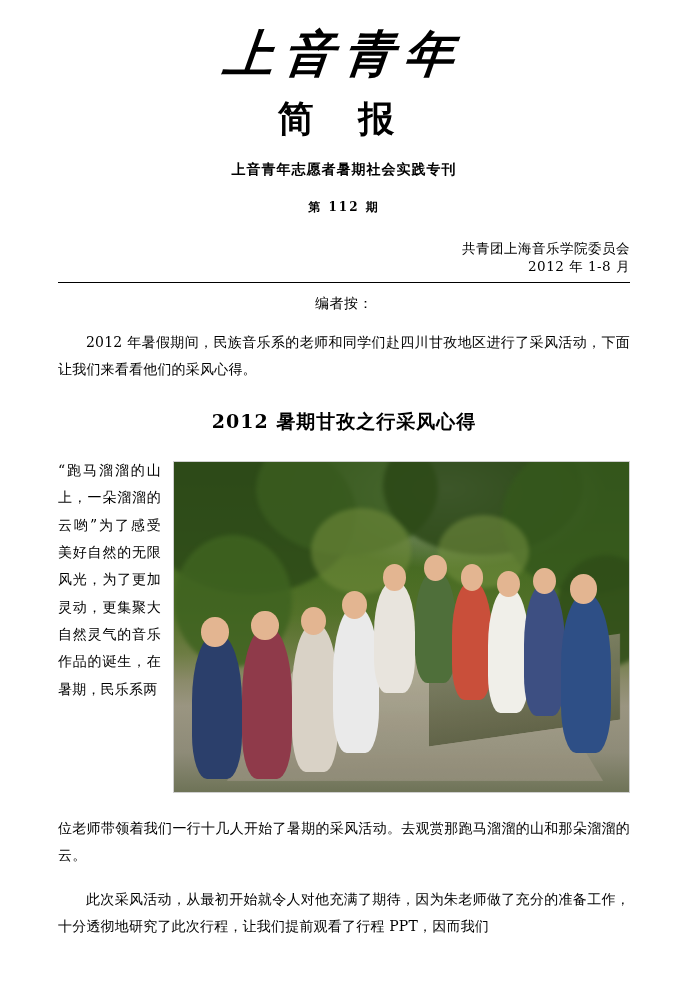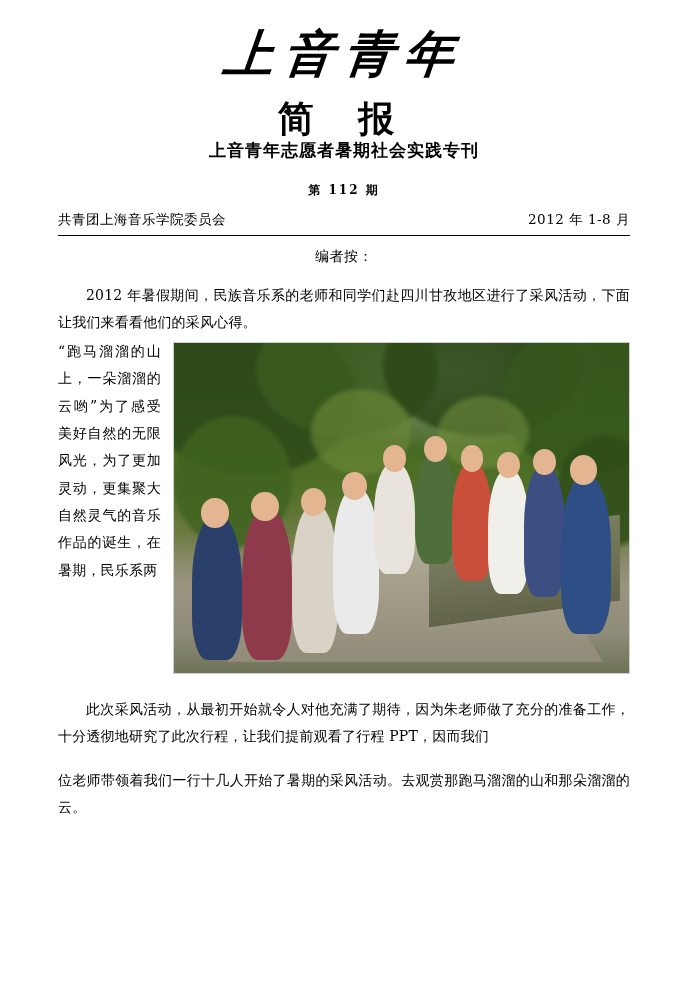--- a/index.html
+++ b/index.html
@@ -40,41 +40,43 @@
   }
   .masthead-sub {
     font-size: 36px;
     font-weight: bold;
     letter-spacing: 16px;
     margin-top: 18px;
     line-height: 1.1;
     color: #000;
   }
   .masthead-special {
-    font-size: 17px;
+    font-size: 14px;
     font-weight: bold;
     letter-spacing: 1px;
+    margin-top: 22px;
     color: #000;
   }
   .masthead-issue {
     font-size: 12px;
     font-weight: bold;
     letter-spacing: 2px;
     margin-top: 20px;
     color: #000;
   }
 
   
   .pub-row {
     display: flex;
     justify-content: space-between;
     align-items: flex-end;
     font-size: 13.5px;
-    margin-top: 12px;
+    margin-top: 24px;
     padding-bottom: 6px;
+    flex-direction: column;
   }
   .pub-left { letter-spacing: 0.5px; }
   .pub-right { letter-spacing: 0.5px; }
 
   .rule {
     border: 0;
     border-top: 1px solid #000;
     margin: 0 0 12px 0;
   }
 
@@ -180,20 +182,21 @@
 
   <div class="pub-row">
     <div class="pub-left">共青团上海音乐学院委员会</div>
     <div class="pub-right">2012 年 1-8 月</div>
   </div>
   <hr class="rule">
 
   <div class="editor-label">编者按：</div>
   <p class="body-text indent">2012 年暑假期间，民族音乐系的老师和同学们赴四川甘孜地区进行了采风活动，下面让我们来看看他们的采风心得。</p>
 
+  <div class="article-title">2012 暑期甘孜之行采风心得</div>
 
   <div class="clearfix">
 
     <div class="figure">
       <div class="photo"></div>
 
       <div class="foliage" style="left:-6%;top:-8%;width:46%;height:48%;background:#2d4a18;"></div>
       <div class="foliage" style="left:18%;top:-12%;width:40%;height:40%;background:#3a5c1f;"></div>
       <div class="foliage" style="left:46%;top:-14%;width:44%;height:42%;background:#2b4716;"></div>
       <div class="foliage" style="left:72%;top:-6%;width:38%;height:46%;background:#35581c;"></div>
@@ -232,16 +235,16 @@
       <div class="person" style="left:77%;top:37%;width:9%;height:40%;background:#3d4f82;"></div>
       <div class="ph-head" style="left:79%;top:32%;width:5%;height:8%;"></div>
 
       <div class="person" style="left:85%;top:40%;width:11%;height:48%;background:#2e4f86;"></div>
       <div class="ph-head" style="left:87%;top:34%;width:6%;height:9%;"></div>
     </div>
 
     <div class="caption-col">“跑马溜溜的山上，一朵溜溜的云哟”为了感受美好自然的无限风光，为了更加灵动，更集聚大自然灵气的音乐作品的诞生，在暑期，民乐系两</div>
   </div>
 
+  <p class="body-text">位老师带领着我们一行十几人开始了暑期的采风活动。去观赏那跑马溜溜的山和那朵溜溜的云。</p>
   <p class="body-text indent">此次采风活动，从最初开始就令人对他充满了期待，因为朱老师做了充分的准备工作，十分透彻地研究了此次行程，让我们提前观看了行程 PPT，因而我们</p>
-  <p class="body-text">位老师带领着我们一行十几人开始了暑期的采风活动。去观赏那跑马溜溜的山和那朵溜溜的云。</p>
 
 </div>
 
 </body></html>

